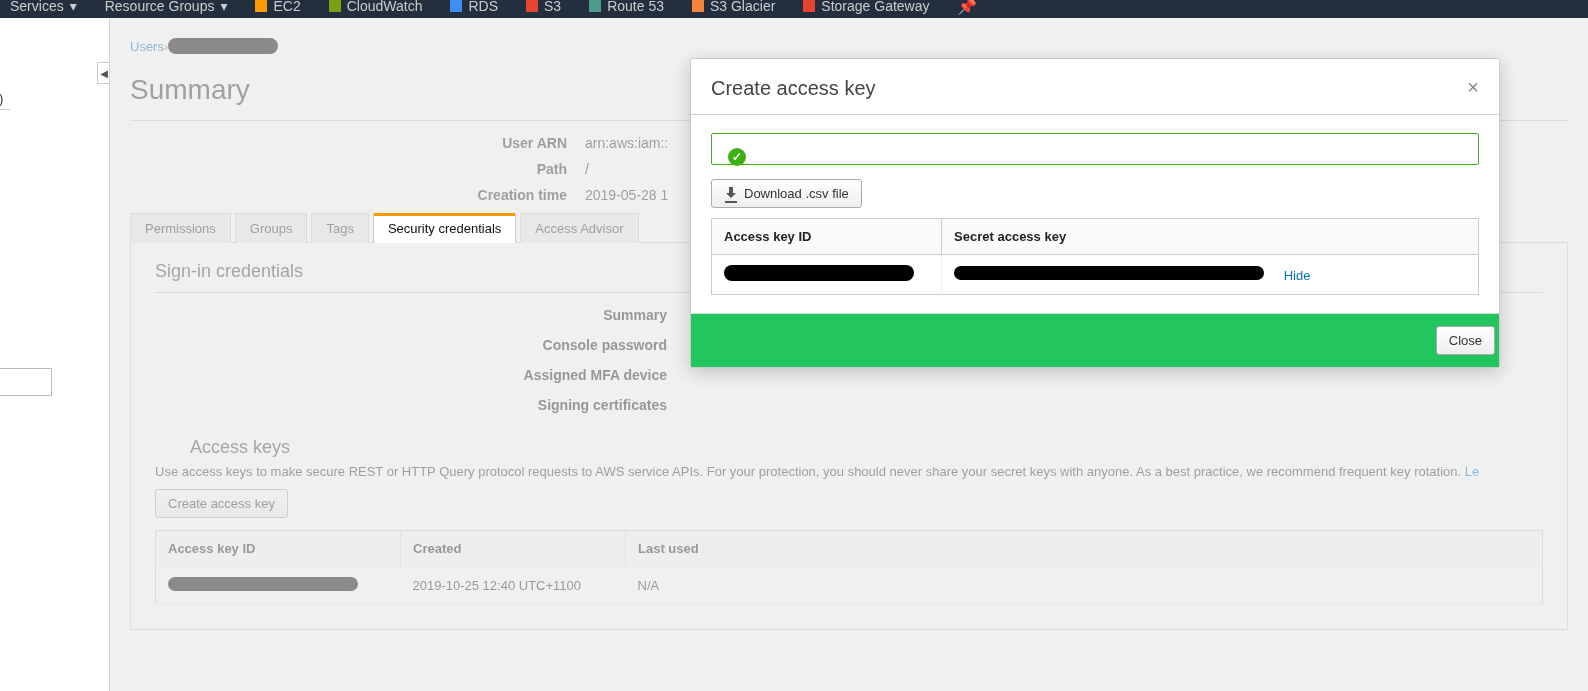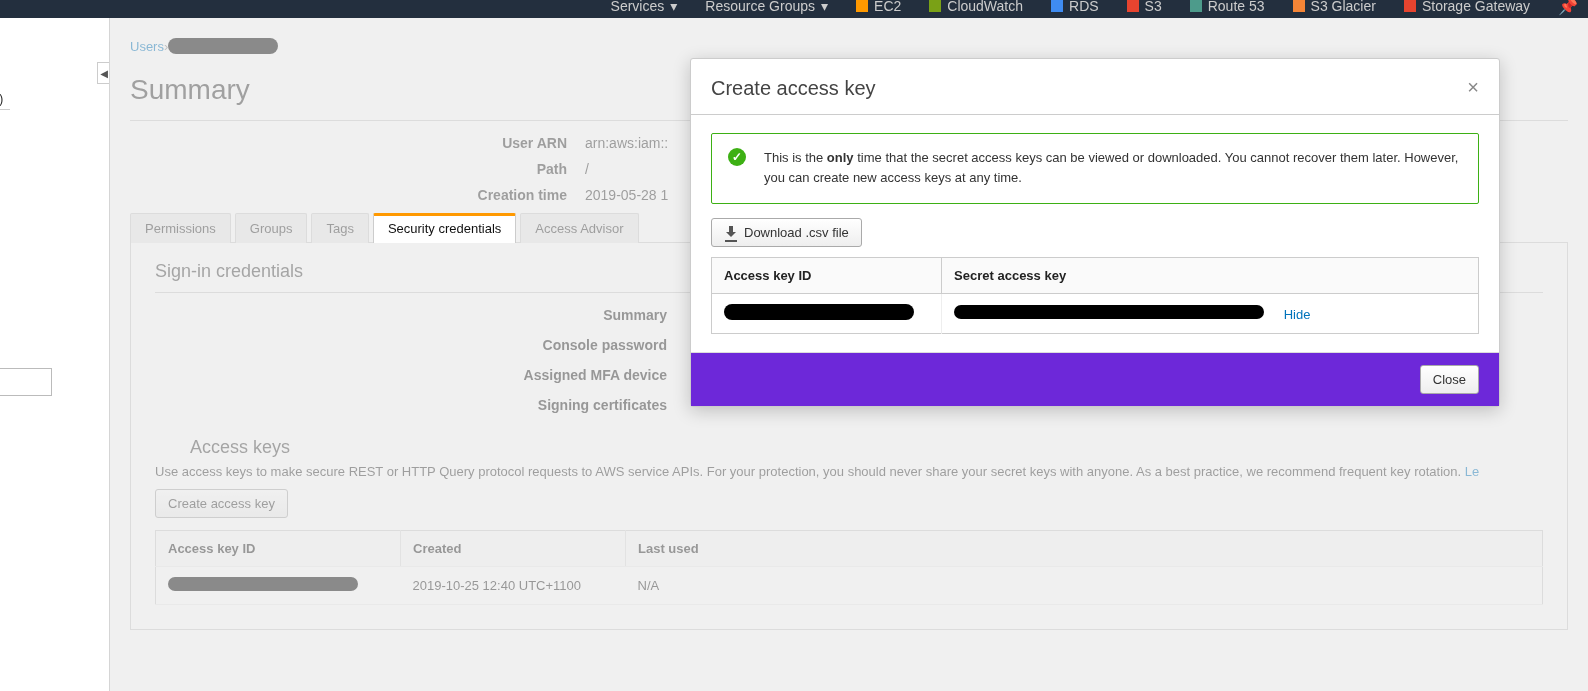--- a/index.html
+++ b/index.html
@@ -18,21 +18,20 @@
   .topnav {
     background: #232f3e;
     height: 18px;
     display: flex;
     align-items: flex-end;
     padding: 0 10px;
     color: #ccc;
     gap: 28px;
     font-size: 14px;
     overflow: hidden;
-    justify-content: flex-end;
   }
   .topnav .item {
     display: flex;
     align-items: center;
     gap: 6px;
     white-space: nowrap;
     padding-bottom: 4px;
   }
   .sq { width: 12px; height: 12px; display: inline-block; }
   .sq.orange { background: #ff9900; }
@@ -327,22 +326,22 @@
   .keytable th:last-child { border-right: none;}
   .keytable td {
     padding: 10px 12px;
     border-right: 1px solid #eee;
   }
   .keytable td:last-child { border-right: none;}
   .keytable .hidelink { color: #0073bb; margin-left: 16px; cursor: pointer;}
 
   .modal-foot {
     border-top: 1px solid #ddd;
-    background: #6d28d9;
-    padding: 12px 20px;
+    background: #22c55e;
+    padding: 12px 4px;
     display: flex;
     justify-content: flex-end;
   }
 
   .dl-icon {
     width: 14px; height: 14px;
     display: inline-block;
     position: relative;
   }
   .dl-icon::before {
@@ -507,23 +506,20 @@
 </div>
 
 <div class="modal">
   <div class="modal-head">
     <h2>Create access key</h2>
     <span class="modal-close">×</span>
   </div>
   <div class="modal-body">
     <div class="alert-success">
       <span class="aicon">✓</span>
-      <div class="amsg">
-        <span>This is the </span><b>only</b><span> time that the secret access keys can be viewed or downloaded. You cannot recover them later. However, you can create new access keys at any time.</span>
-      </div>
     </div>
 
     <button class="btn">
       <span class="dl-icon">
           <span class="dl-tray"></span>
         </span>
       <span>Download .csv file</span>
     </button>
 
     <table class="keytable">

